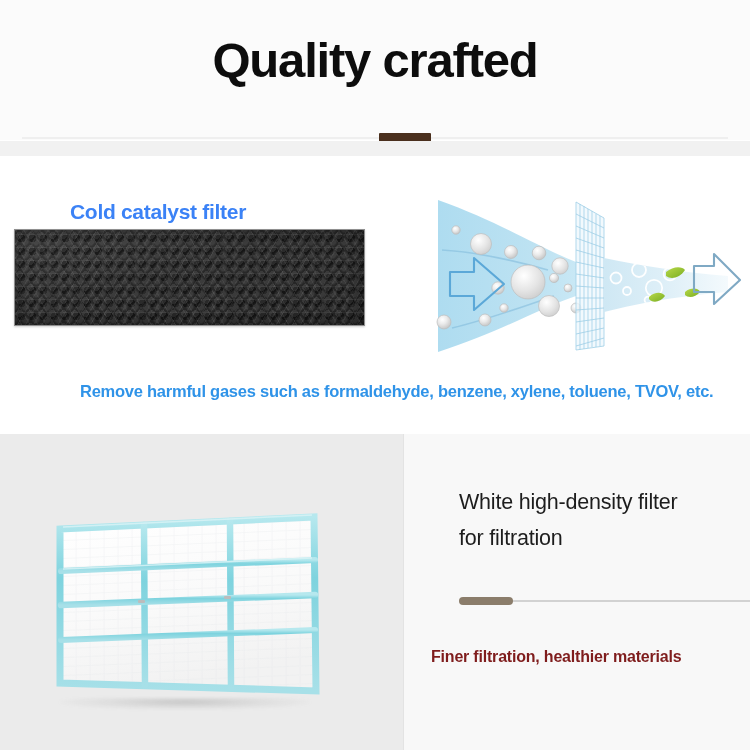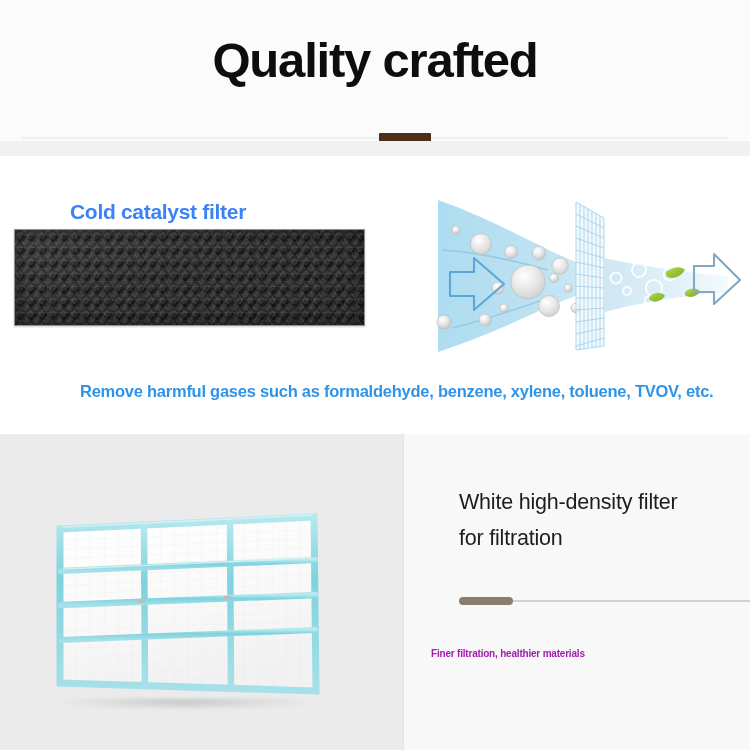--- a/index.html
+++ b/index.html
@@ -177,23 +177,23 @@
   }
   #accent-line-rail {
     position: absolute;
     left: 505px; top: 600px;
     width: 245px; height: 2px;
     background: #d2d2d2;
   }
   #finer-caption {
     position: absolute;
     left: 431px; top: 648px;
-    font-size: 10px;
+    font-size: 16px;
     font-weight: bold;
-    color: #a21caf;
+    color: #7f1d1d;
     letter-spacing: -0.2px;
     white-space: nowrap;
   }
 </style>
 </head>
 <body>
 
 <div id="page">
 
   <div id="header-band"></div>

